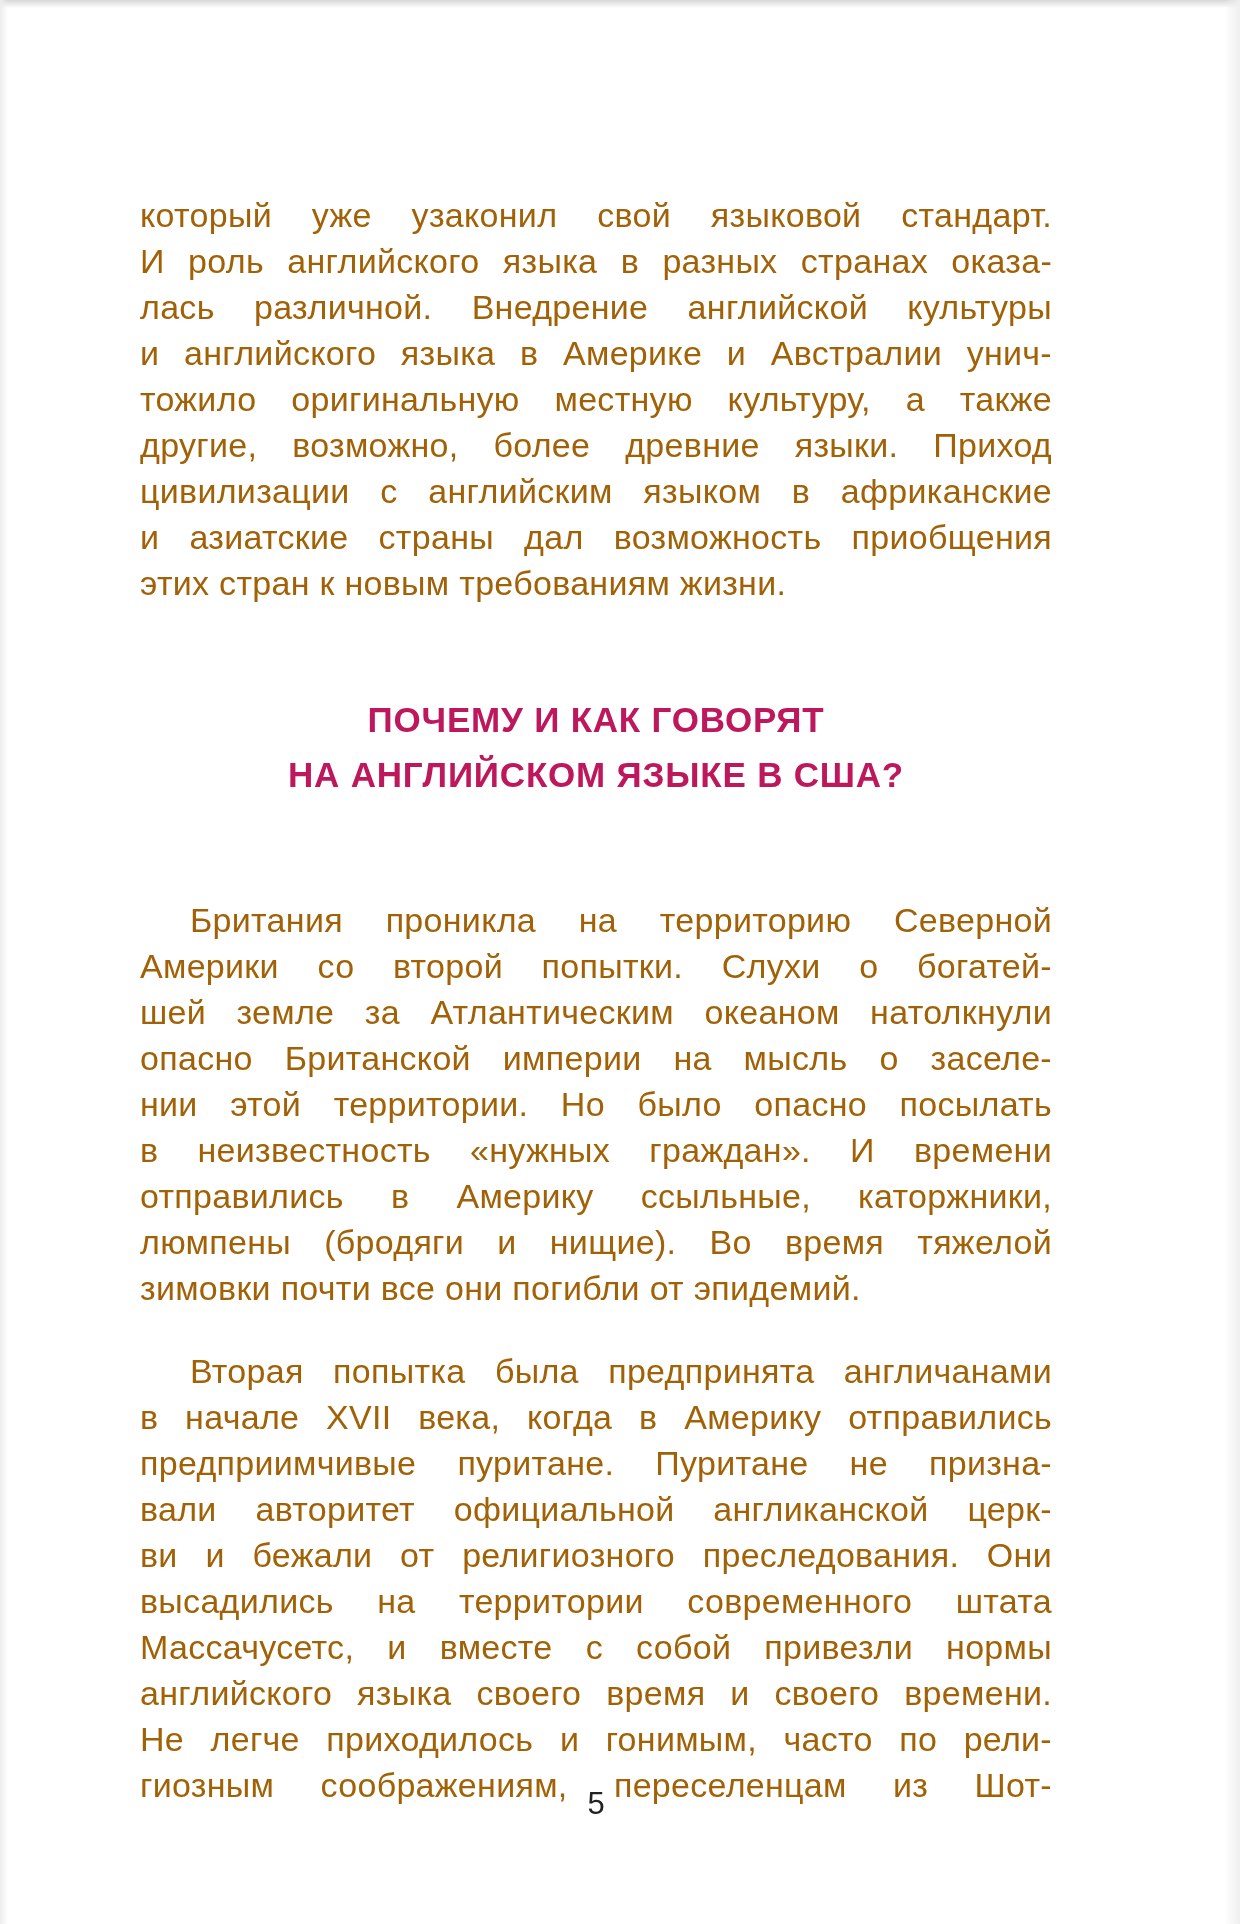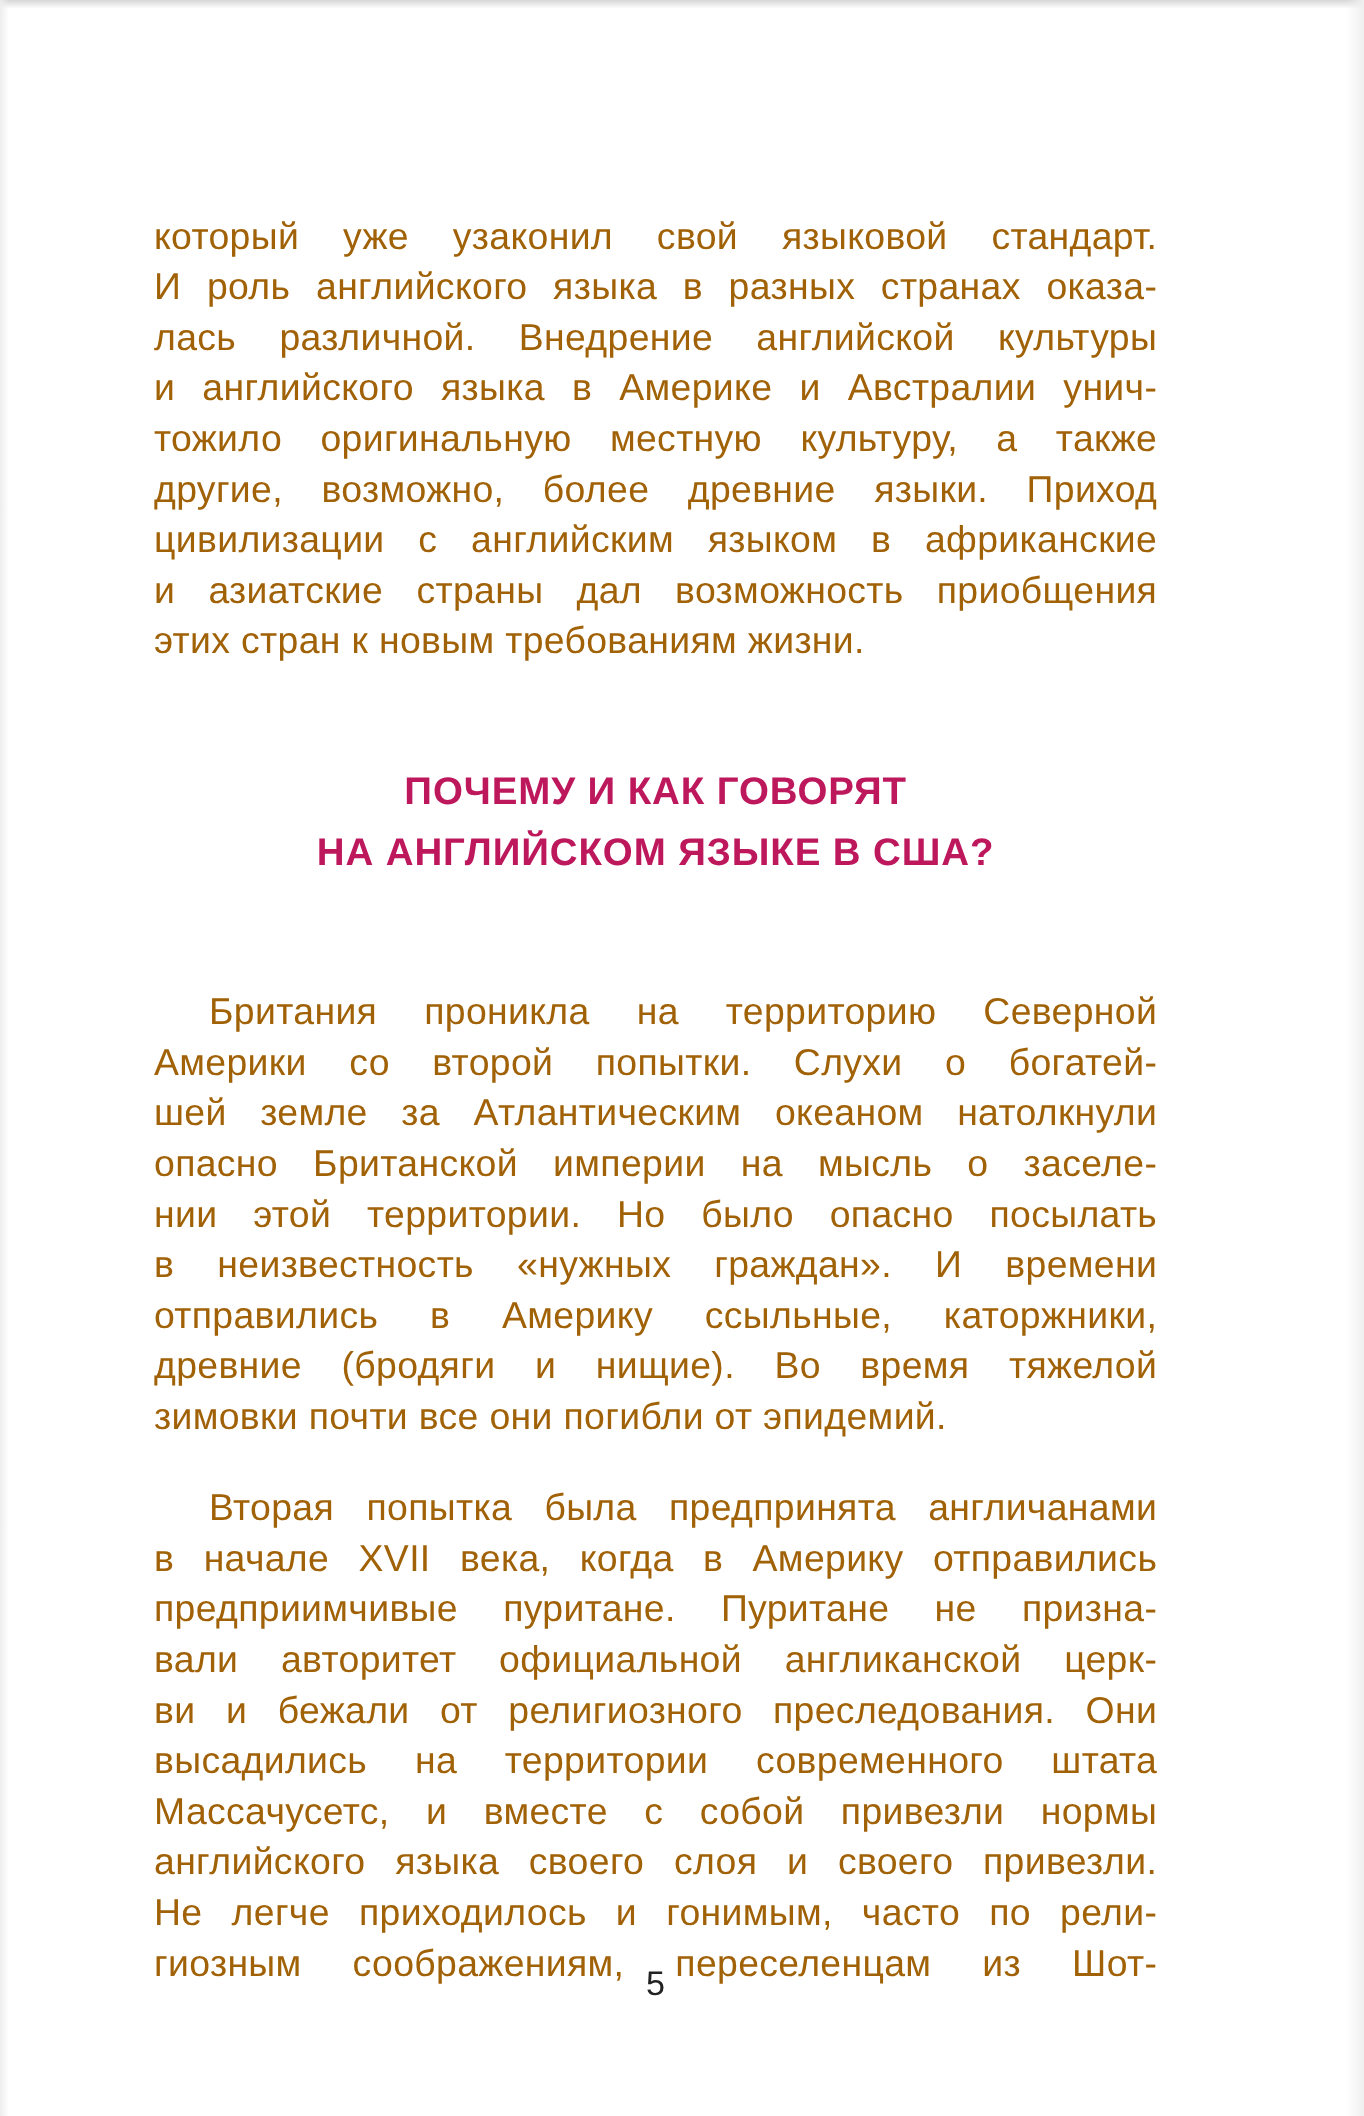--- a/index.html
+++ b/index.html
@@ -90,30 +90,30 @@
       <div class="heading-line">НА АНГЛИЙСКОМ ЯЗЫКЕ В США?</div>
     </div>
     <div class="paragraph">
       <div class="para-line indent">Британия проникла на территорию Северной</div>
       <div class="para-line">Америки со второй попытки. Слухи о богатей-</div>
       <div class="para-line">шей земле за Атлантическим океаном натолкнули</div>
       <div class="para-line">опасно Британской империи на мысль о заселе-</div>
       <div class="para-line">нии этой территории. Но было опасно посылать</div>
       <div class="para-line">в неизвестность «нужных граждан». И времени</div>
       <div class="para-line">отправились в Америку ссыльные, каторжники,</div>
-      <div class="para-line">древние (бродяги и нищие). Во время тяжелой</div>
+      <div class="para-line">люмпены (бродяги и нищие). Во время тяжелой</div>
       <div class="para-line no-just">зимовки почти все они погибли от эпидемий.</div>
     </div>
     <div class="paragraph">
       <div class="para-line indent">Вторая попытка была предпринята англичанами</div>
       <div class="para-line">в начале XVII века, когда в Америку отправились</div>
       <div class="para-line">предприимчивые пуритане. Пуритане не призна-</div>
       <div class="para-line">вали авторитет официальной англиканской церк-</div>
       <div class="para-line">ви и бежали от религиозного преследования. Они</div>
       <div class="para-line">высадились на территории современного штата</div>
       <div class="para-line">Массачусетс, и вместе с собой привезли нормы</div>
-      <div class="para-line">английского языка своего слоя и своего привезли.</div>
+      <div class="para-line">английского языка своего время и своего времени.</div>
       <div class="para-line">Не легче приходилось и гонимым, часто по рели-</div>
       <div class="para-line">гиозным соображениям, переселенцам из Шот-</div>
     </div>
   </div>
 
 <div class="page-number">5</div>
 
 </body></html>

